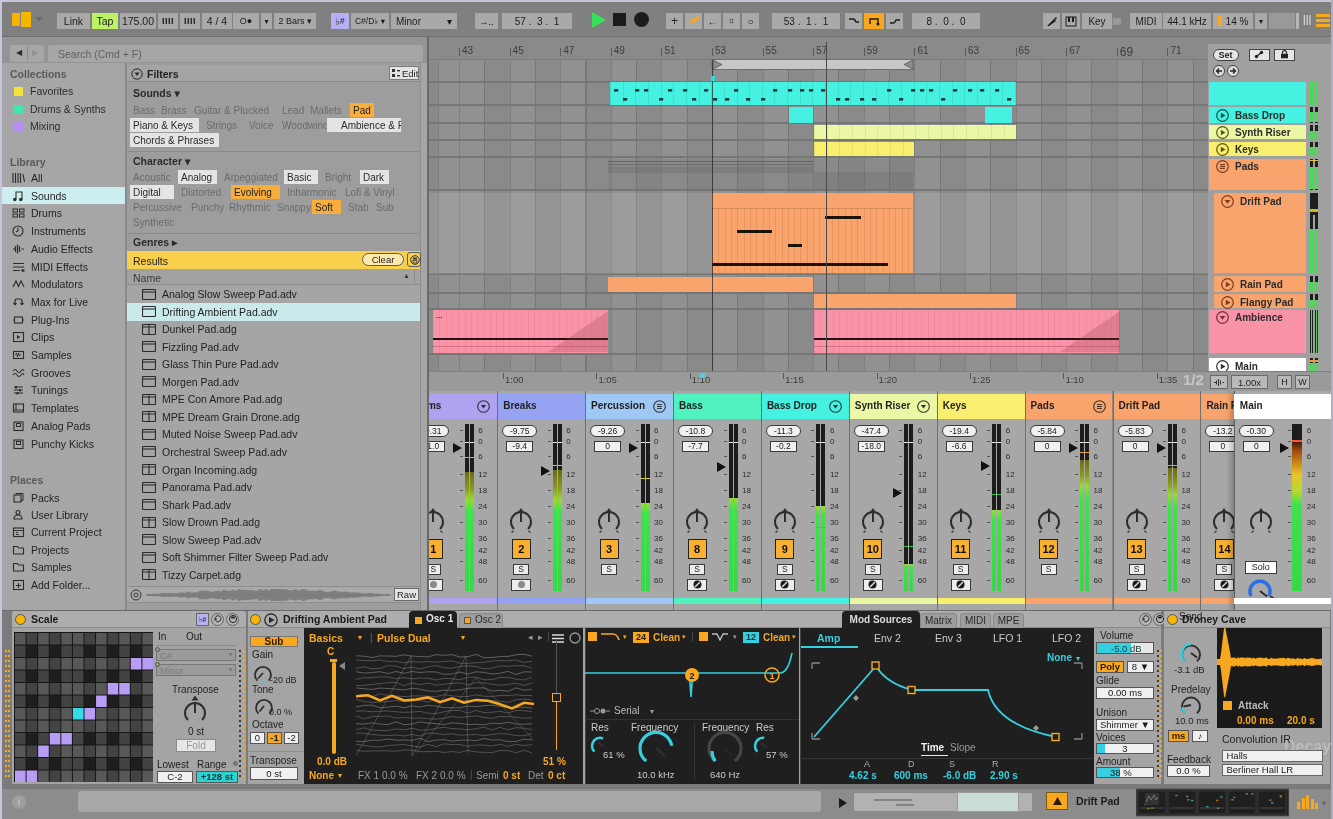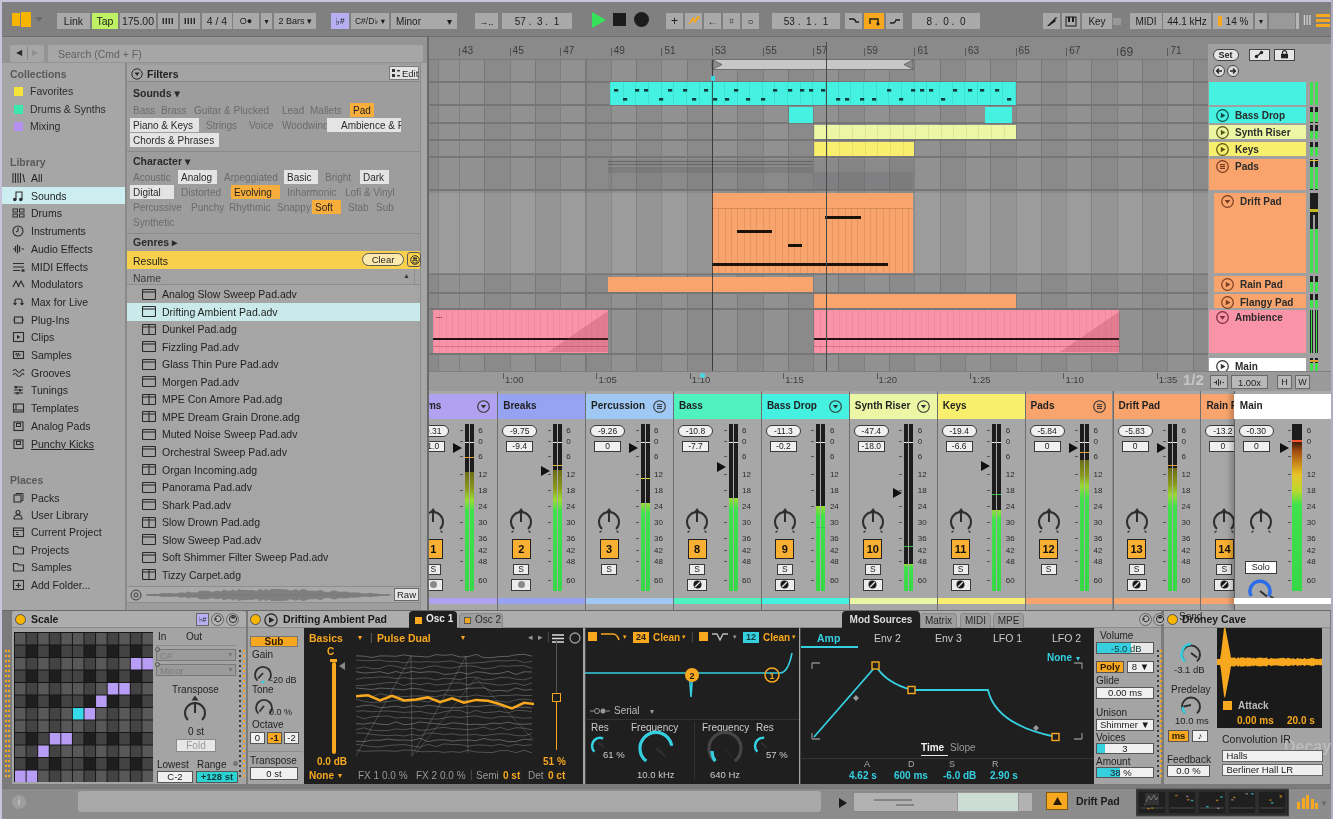--- a/index.html
+++ b/index.html
@@ -221,21 +221,21 @@
       <rect x="2" y="2" width="9" height="8.5" fill="none" stroke="#2c2c2c" stroke-width="1.1"></rect>
       <rect x="4.5" y="3.5" width="4" height="3" fill="none" stroke="#2c2c2c" stroke-width="1"></rect>
     </svg>
     <span style="white-space:nowrap;">Analog Pads</span>
   </div>
 <div class="abs vc" style="left:12px;top:436.0px;width:112px;height:15px;font-size:10.5px;color:#242424;">
     <svg width="13" height="12" style="margin-right:6px;flex:none;">
       <rect x="2" y="2" width="9" height="8.5" fill="none" stroke="#2c2c2c" stroke-width="1.1"></rect>
       <rect x="4.5" y="3.5" width="4" height="3" fill="none" stroke="#2c2c2c" stroke-width="1"></rect>
     </svg>
-    <span style="white-space:nowrap;text-decoration:underline;">Punchy Kicks</span>
+    <span style="white-space:nowrap;">Punchy Kicks</span>
   </div>
 <div class="abs" style="left:10px;top:474px;font-size:10.5px;color:#595959;font-weight:700;white-space:nowrap;">Places</div>
 <div class="abs vc" style="left:12px;top:490.0px;width:112px;height:15px;font-size:10.5px;color:#242424;">
     <svg width="13" height="12" style="margin-right:6px;flex:none;">
       <rect x="2" y="3" width="7" height="7" fill="none" stroke="#2c2c2c" stroke-width="1.1"></rect>
       <path d="M4 3 V1.5 h7 v7 H9" stroke="#2c2c2c" stroke-width="1" fill="none"></path>
     </svg>
     <span style="white-space:nowrap;">Packs</span>
   </div>
 <div class="abs vc" style="left:12px;top:507.4px;width:112px;height:15px;font-size:10.5px;color:#242424;">

